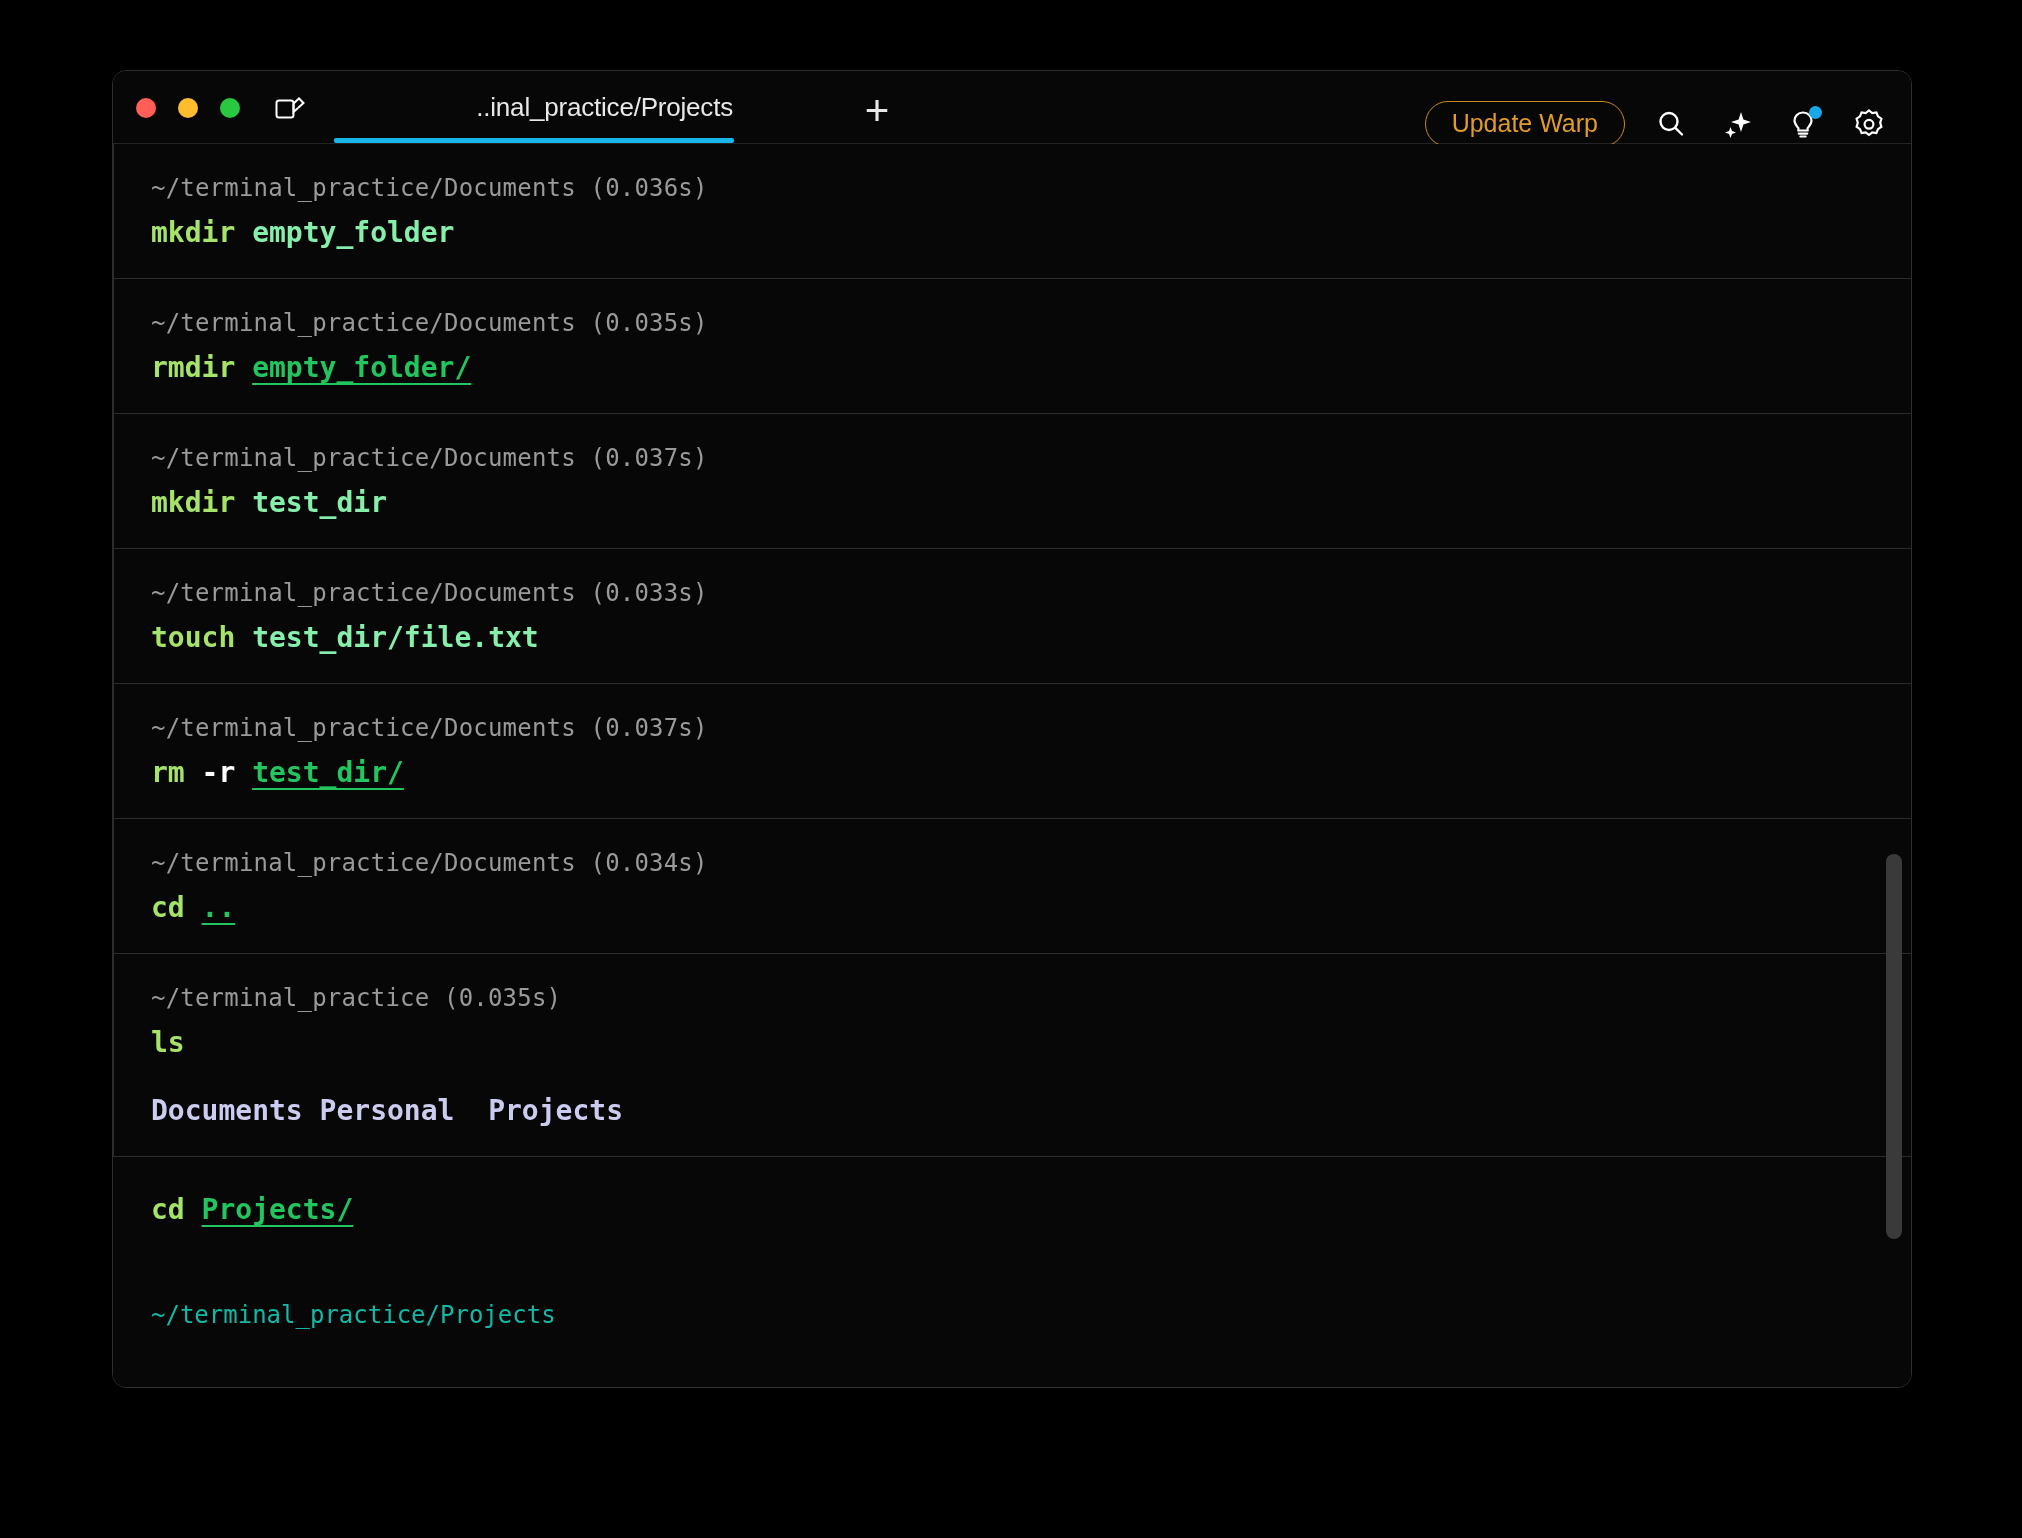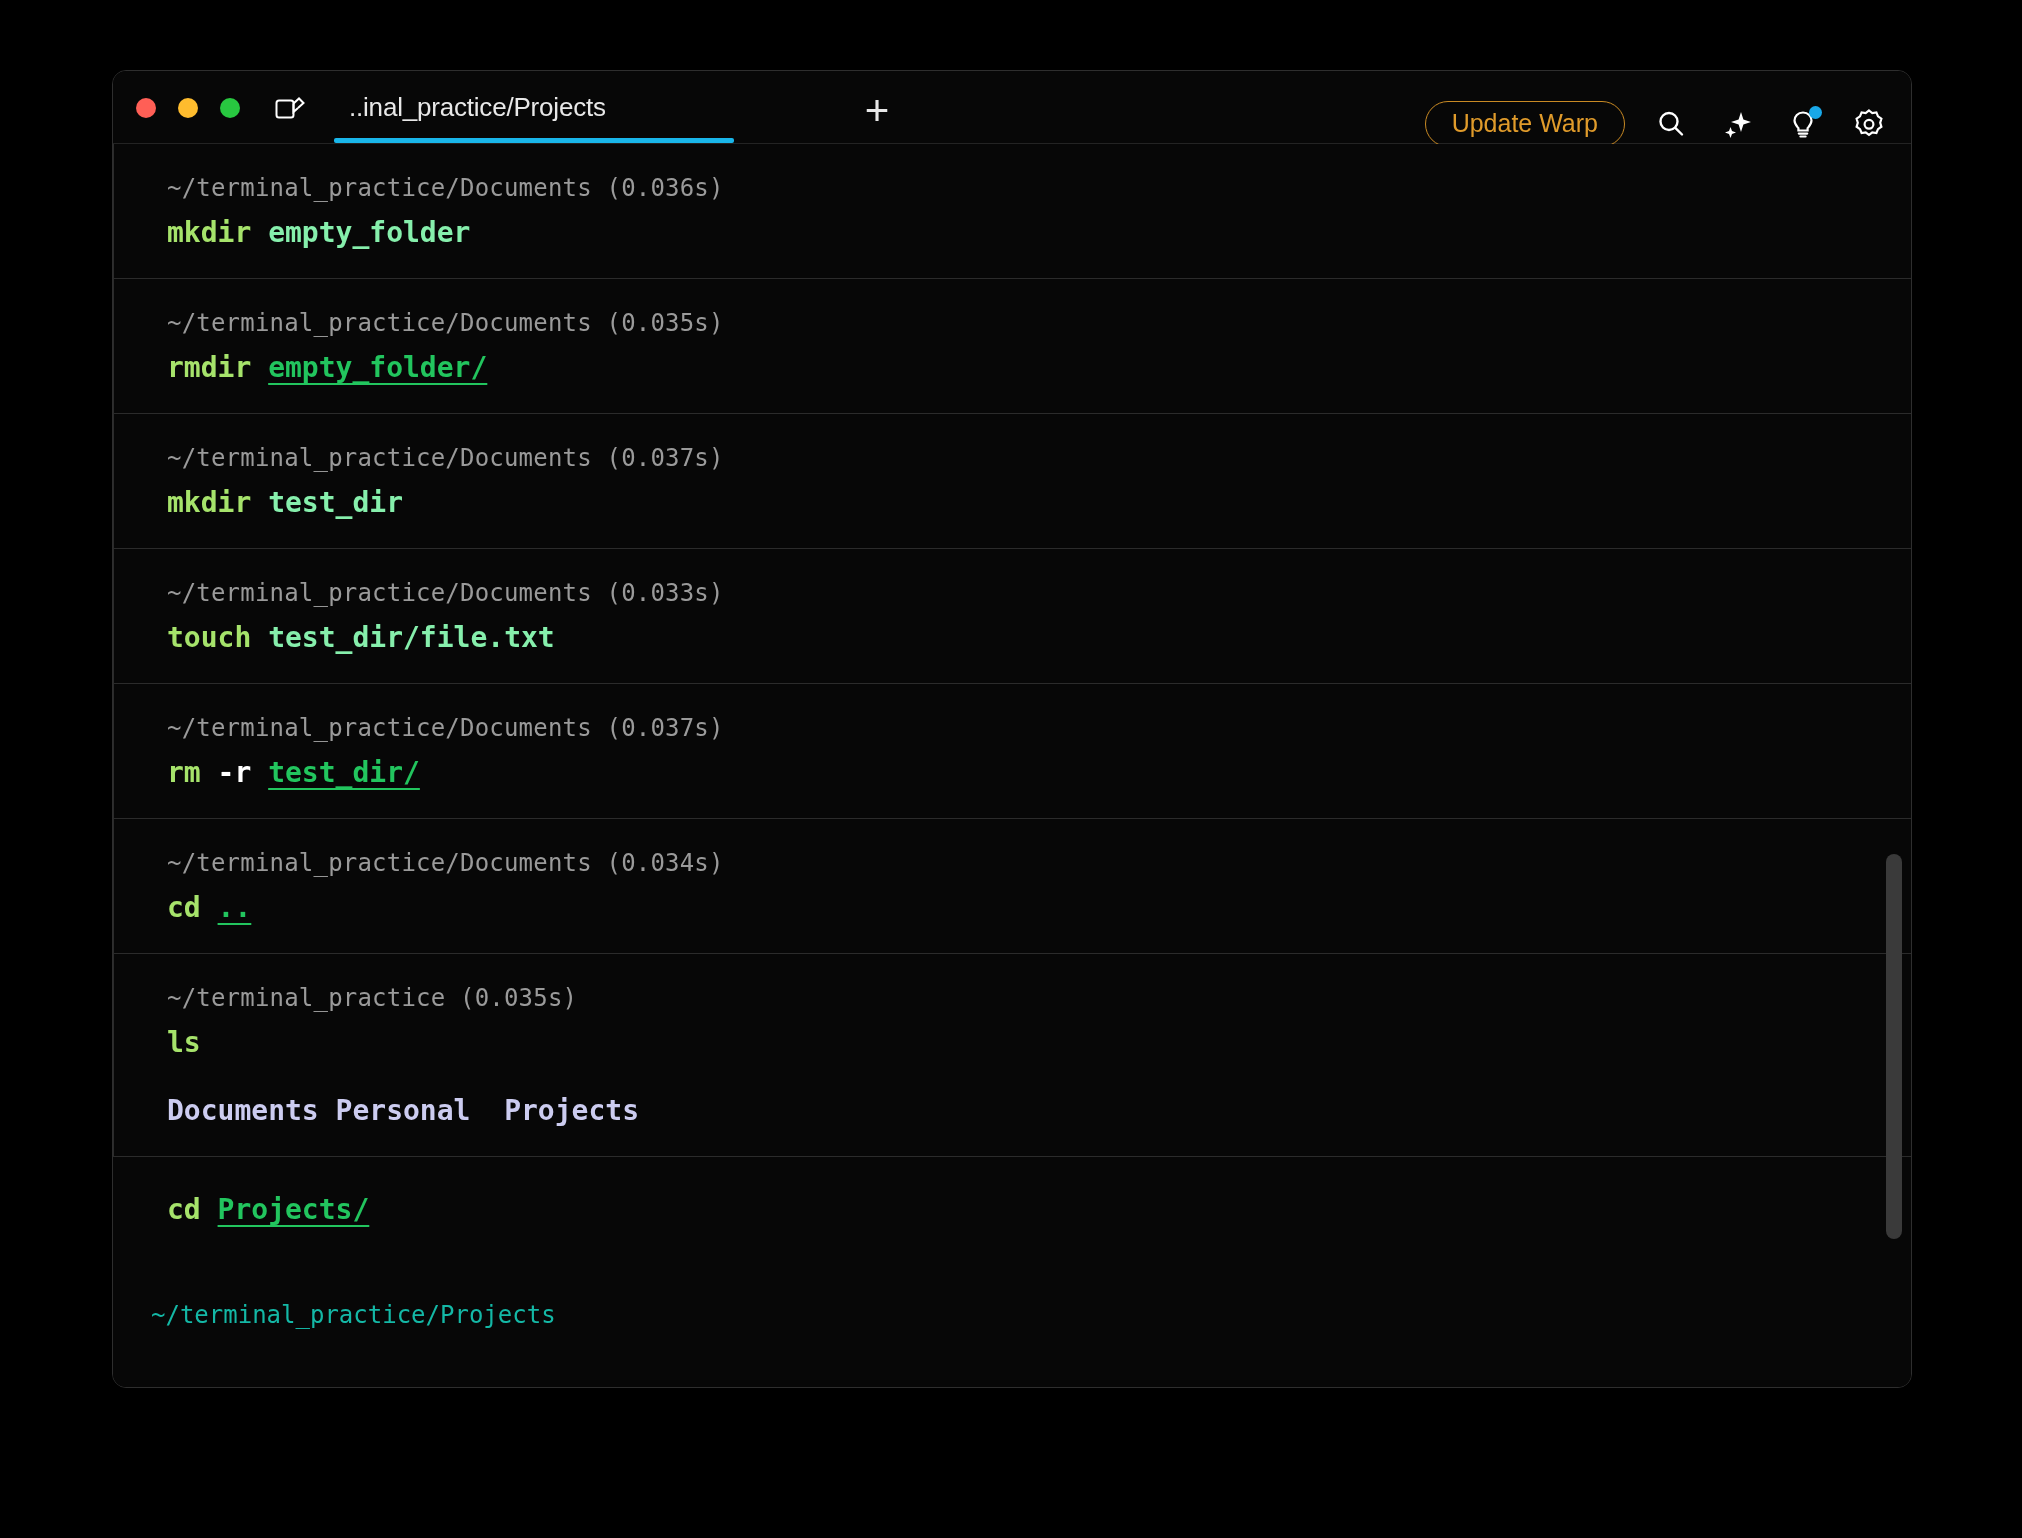--- a/index.html
+++ b/index.html
@@ -60,27 +60,27 @@
   .sidebar-toggle {
     position: absolute;
     left: 162px;
     top: 24px;
     width: 30px; height: 28px;
     cursor: pointer;
   }
 
   .tab {
     position: absolute;
-    left: 236px;
+    left: 220px;
     top: 0;
     width: 400px;
     height: 73px;
     display: flex;
     align-items: center;
-    justify-content: flex-start;
+    justify-content: flex-end;
     cursor: pointer;
   }
   .tab-label {
     font-family: "Liberation Sans", sans-serif;
     font-size: 26px;
     color: #e8e8e8;
     letter-spacing: -0.2px;
   }
   .tab-underline {
     position: absolute;
@@ -150,21 +150,21 @@
     position: relative;
     height: 1244px;
     width: 100%;
     background: #070707;
     overflow: hidden;
   }
 
   .block {
     position: relative;
     border-bottom: 1px solid #2b2b2b;
-    padding: 26px 0 24px 54px;
+    padding: 26px 0 24px 38px;
   }
   .block::before {
     content: "";
     position: absolute;
     left: 0; top: 0; bottom: -1px;
     width: 1px;
     background: #2b2b2b;
   }
   .block:last-child { border-bottom: none; }
   .block:last-child::before { display: none; }

